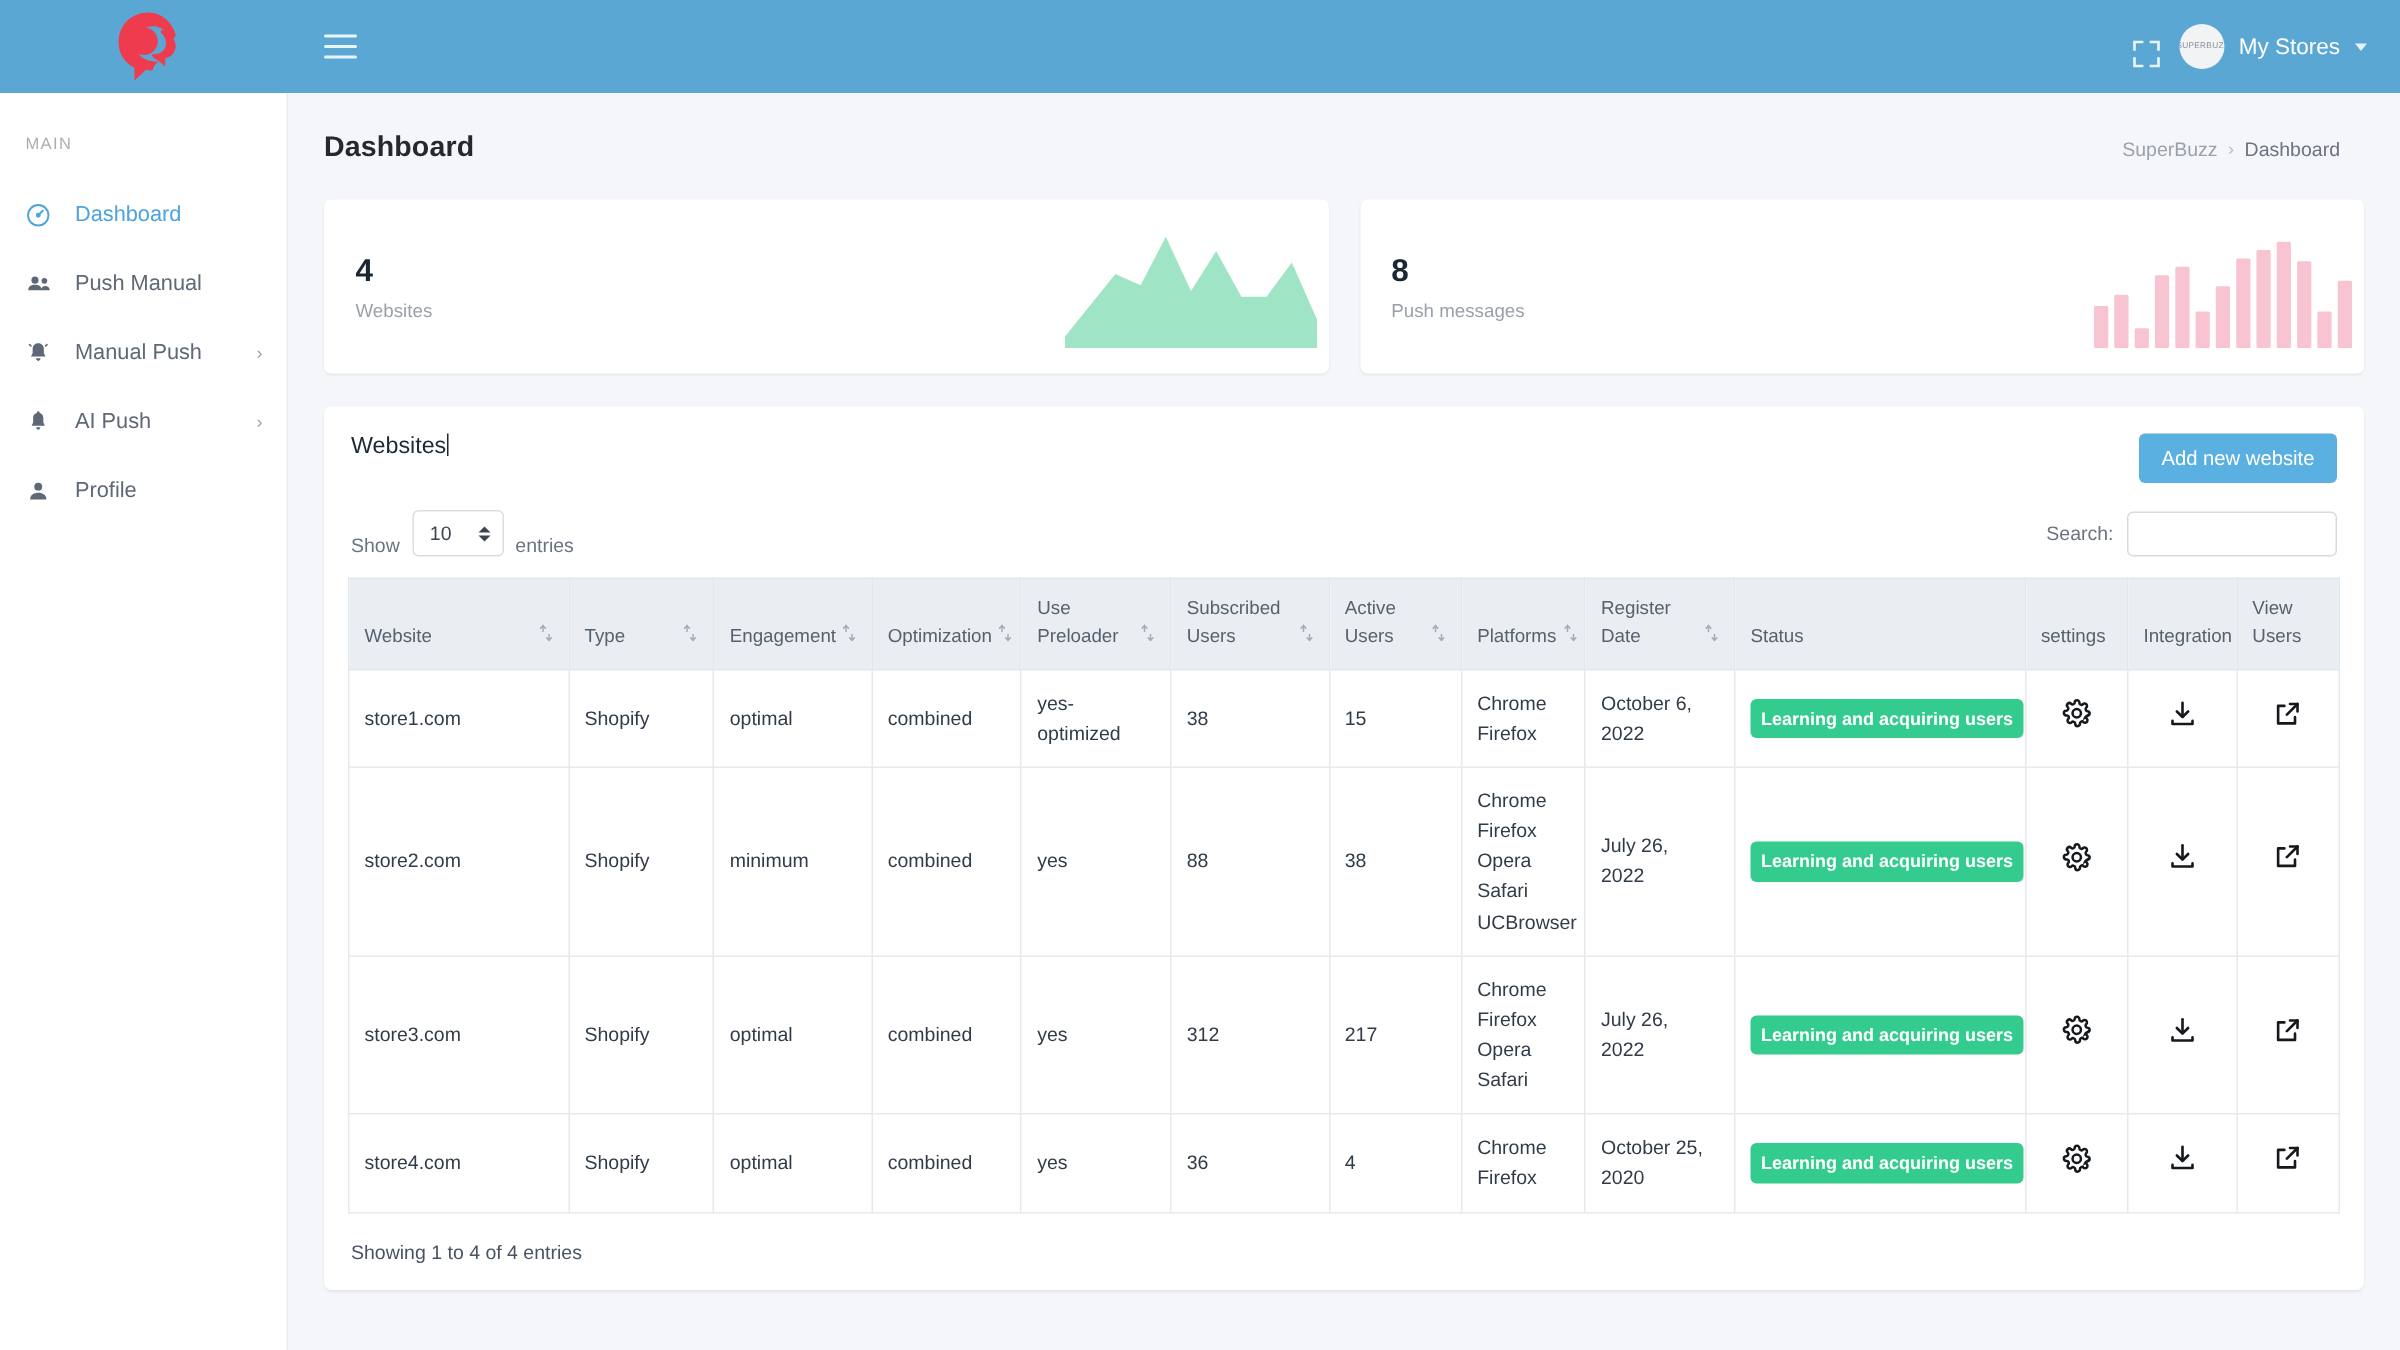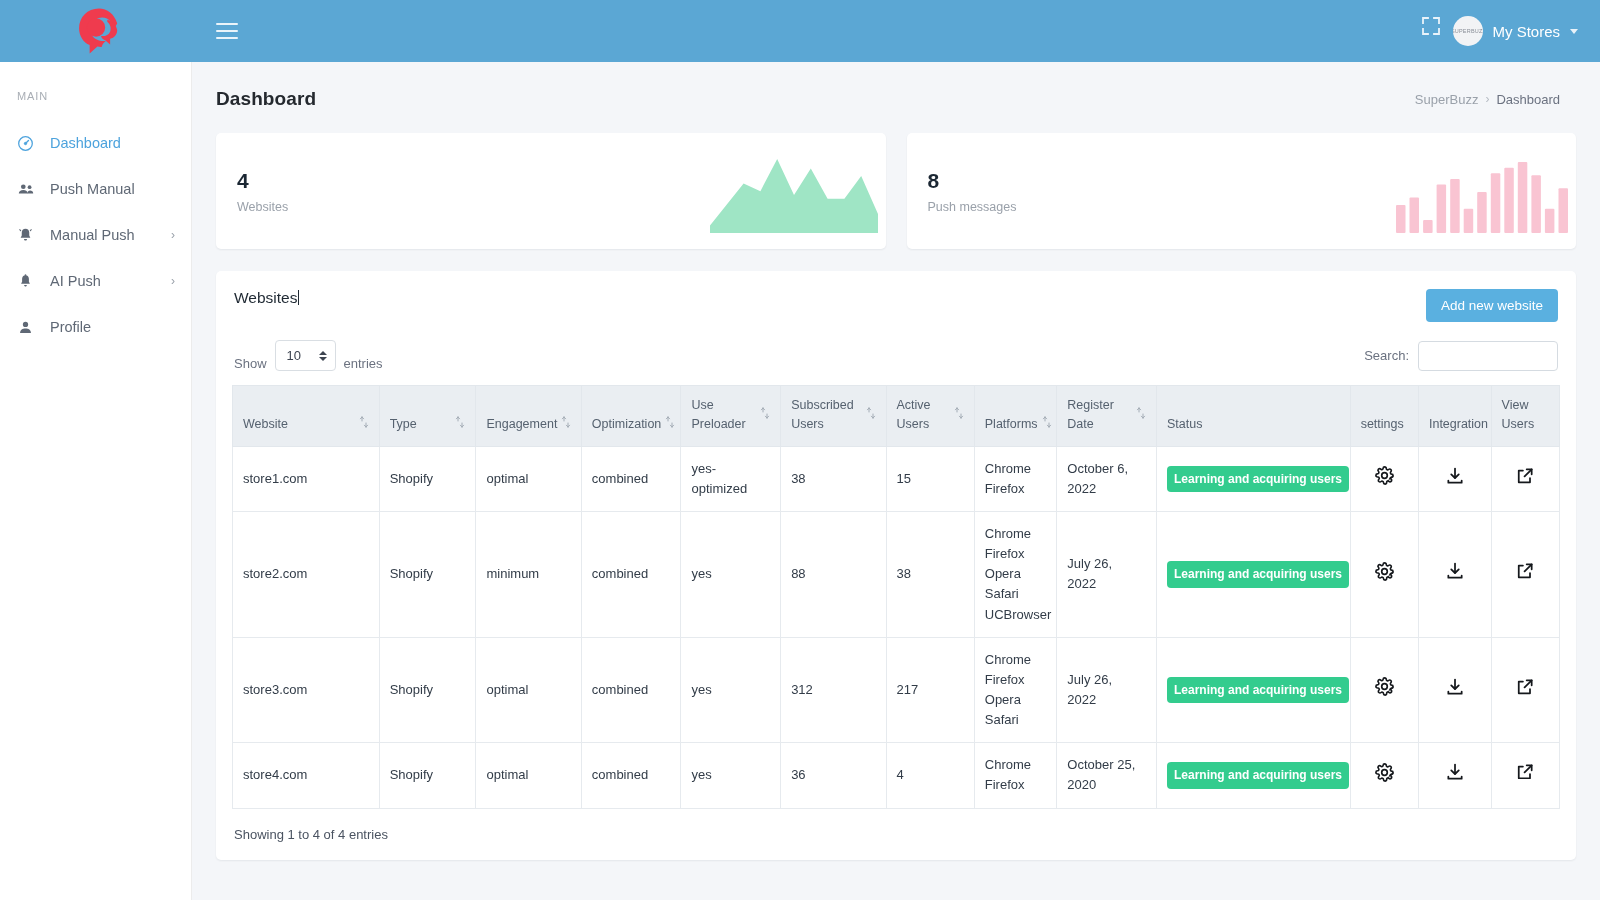--- a/index.html
+++ b/index.html
@@ -26,21 +26,21 @@
   .hamburger {
     margin-left: 24px; width: 30px; height: 30px;
     display: flex; flex-direction: column; justify-content: center; gap: 5px;
     cursor: pointer;
   }
   .hamburger span { display:block; height: 2px; background: #eaf4fa; border-radius:1px; }
   .hamburger span:nth-child(1){ width: 22px; }
   .hamburger span:nth-child(2){ width: 22px; }
   .hamburger span:nth-child(3){ width: 22px; }
   .topbar-right {
-    margin-left: auto; display: flex; align-items: flex-start; gap: 12px; padding-right: 22px;
+    margin-left: auto; display: flex; align-items: flex-end; gap: 12px; padding-right: 22px;
   }
   .fullscreen-icon { width: 20px; height: 20px; cursor:pointer; }
   .user-menu { display: flex; align-items: center; gap: 9px; cursor: pointer; }
   .avatar {
     width: 30px; height: 30px; border-radius: 50%; background: #f2f3f5;
     display:flex; align-items:center; justify-content:center;
     font-size: 5.5px; color:#8a8f98; letter-spacing: .2px; overflow:hidden;
     font-family: "Liberation Sans", sans-serif;
   }
   .user-name { color: #ffffff; font-size: 15px; font-weight: 500; }
@@ -144,37 +144,37 @@
     padding: 0 8px; font-size:13px; font-family:"Liberation Sans", sans-serif; outline:none;
   }
 
   
   table.dt { width: 100%; border-collapse: collapse; margin-top: 14px; table-layout: fixed; }
   table.dt thead th {
     background: #eaeef2; color: #55616f; font-size: 12.5px; font-weight: 400;
     text-align: left; vertical-align: bottom; padding: 10px 10px 11px 10px;
     border: 1px solid #e2e7ec; position: relative; line-height: 1.55;
   }
-  .th-inner { display:flex; align-items:center; gap: 4px; }
+  .th-inner { display:flex; align-items:flex-end; gap: 4px; }
   .th-label { flex: 1 1 auto; }
   .sort-ico { flex: 0 0 auto; opacity: .75; }
   table.dt tbody td {
     border: 1px solid #e6eaee; font-size: 13px; color: #323c48;
     padding: 12px 10px; vertical-align: middle; line-height: 1.55;
   }
   .cell-multiline { white-space: pre-line; }
   .badge-learning {
     display:inline-block; background:#33cc8e; color:#ffffff; border-radius:4px;
     font-size: 12px; font-weight: 700; padding: 4px 7px; white-space:nowrap;
   }
   td.act { text-align: center; }
   .icon-btn { background:none; border:none; cursor:pointer; padding:0; line-height:0; }
 
   
-  .table-foot { display:flex; align-items:flex-start; margin-top: 18px; padding: 0 2px; flex-direction: column; }
+  .table-foot { display:flex; align-items:center; margin-top: 18px; padding: 0 2px; }
   .showing { font-size: 13px; color: #4a5361; }
   .pager { margin-left:auto; display:flex; border:1px solid #e0e5ea; border-radius:4px; overflow:hidden; }
   .pager button {
     border:none; background:#f6f8fa; color:#9aa1aa; font-size:13px;
     padding: 9px 13px; cursor:pointer; font-family:"Liberation Sans", sans-serif;
     border-right:1px solid #e0e5ea;
   }
   .pager button:last-child { border-right:none; }
   .pager button.current { background:#5ba7d4; color:#ffffff; }
 </style>

